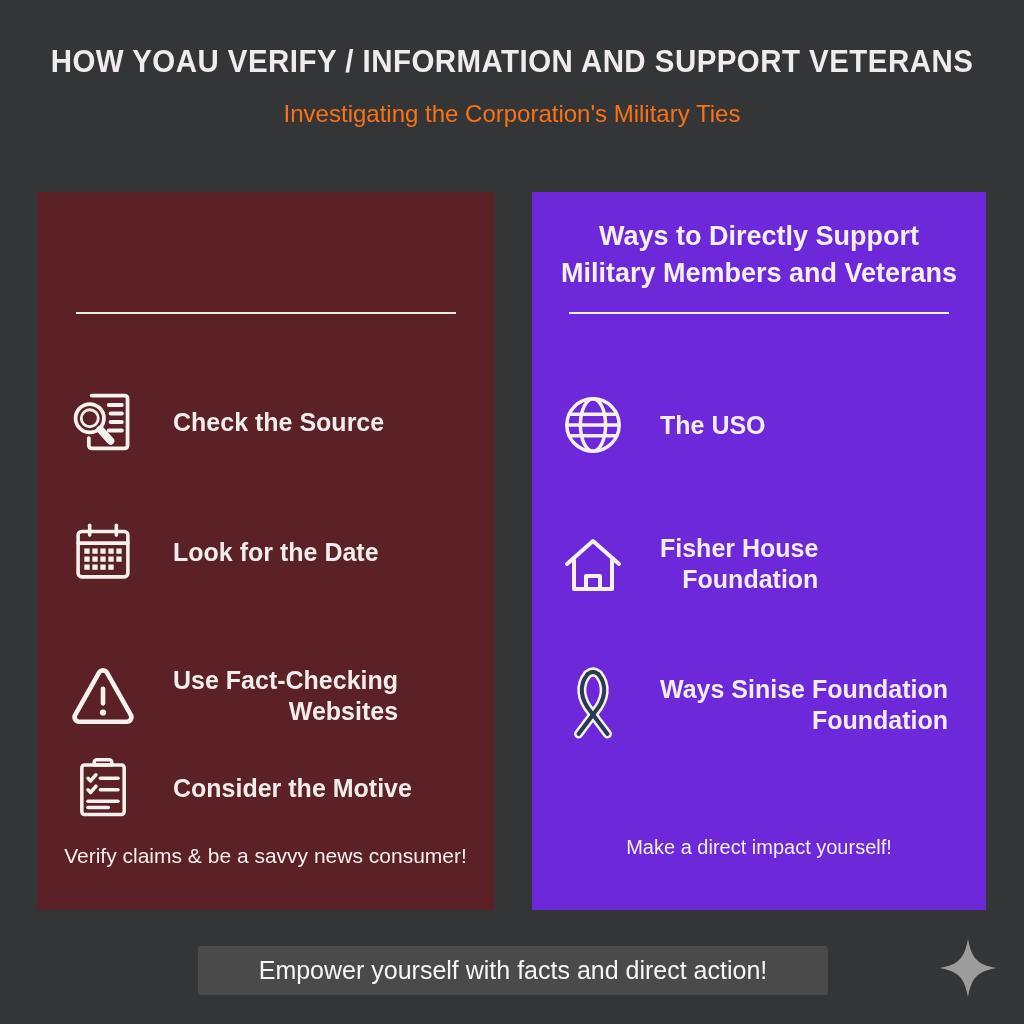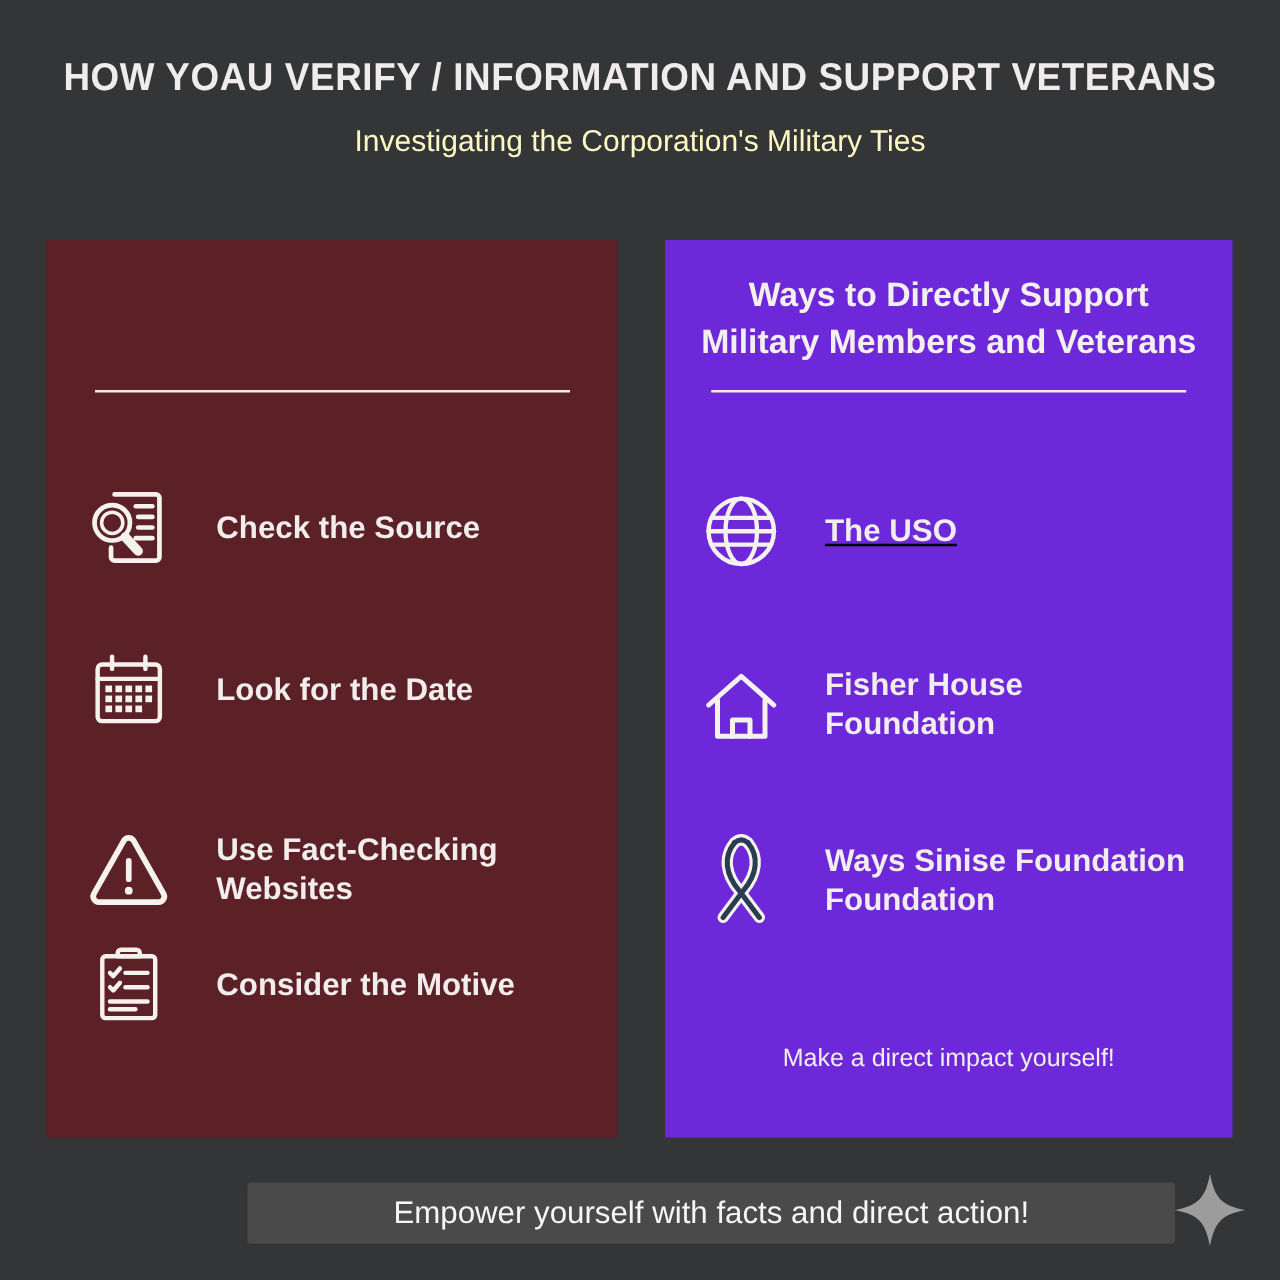--- a/index.html
+++ b/index.html
@@ -16,42 +16,42 @@
     position:absolute; top:44px; left:0; width:1024px;
     text-align:center;
     font-size:31px; font-weight:bold; letter-spacing:.5px;
     color:#efeceb;
     transform:scaleX(.95); transform-origin:center;
     white-space:nowrap;
   }
   .sub-title {
     position:absolute; top:100px; left:0; width:1024px;
     text-align:center;
-    font-size:24px; color:#fef9c3;
+    font-size:24px; color:#f97316;
   }
 
   
   .panel { position:absolute; top:192px; height:718px; }
   .panel-left  { left:37px;  width:457px; background:#5b2126; }
   .panel-right { left:532px; width:454px; background:#6d28d9; }
 
   .panel-title {
     position:absolute; top:26px; left:0; right:0;
     text-align:center;
     font-size:27px; font-weight:bold; line-height:37px;
     color:#f3efed;
     white-space:pre-line;
   }
   .panel-divider {
     position:absolute; top:120px; left:50%;
     transform:translateX(-50%);
     width:380px; height:2px; background:#f1ece7;
   }
 
-  .row { position:absolute; display:flex; align-items:center; }
+  .row { position:absolute; display:flex; align-items:center;text-align:right; }
   .panel-left  .row { left:30px; }
   .panel-right .row { left:28px; }
 
   .icon-box {
     flex:0 0 72px; width:72px;
     display:flex; align-items:center; justify-content:center;
   }
   .panel-right .icon-box { flex-basis:66px; width:66px; }
 
   .item-label {
@@ -59,35 +59,35 @@
     font-size:25px; font-weight:bold; line-height:31px;
     color:#f1edec;
     white-space:pre-line;
   }
 
   
   .l-row-1 { top:190px; height:80px; }
   .l-row-2 { top:320px; height:80px; }
   .l-row-3 { top:444px; height:120px; }
   .l-row-4 { top:556px; height:80px; }
-  .r-row-1 { top:193px; height:80px;text-decoration:underline; }
+  .r-row-1 { top:193px; height:80px; }
   .r-row-2 { top:332px; height:80px; }
   .r-row-3 { top:455px; height:115px; }
 
   .panel-footer {
     position:absolute; left:0; right:0;
     text-align:center; color:#f2eeee;
   }
   .panel-left  .panel-footer { top:652px; font-size:21px; }
   .panel-right .panel-footer { top:644px; font-size:20px; }
 
   
   .bottom-banner {
     position:absolute; left:198px; top:946px;
-    width:742px; height:49px;
+    width:630px; height:49px;
     background:#4a4a4a; border-radius:3px;
     display:flex; align-items:center; justify-content:center;
     font-size:25px; color:#f7f5f5;
   }
   .sparkle {
     position:absolute; left:938px; top:937px;
     width:60px; height:62px;
   }
 
   svg { display:block; }
@@ -173,20 +173,21 @@
           <path d="M17 38 l3 3 l6 -7"></path>
           <line x1="31" y1="38" x2="51" y2="38"></line>
           <line x1="17" y1="51" x2="51" y2="51"></line>
           <line x1="17" y1="58" x2="40" y2="58"></line>
         </g>
       </svg>
     </span>
     <span class="item-label">Consider the Motive</span>
   </div>
 
+  <div class="panel-footer">Verify claims &amp; be a savvy news consumer!</div>
 </div>
 
 <div class="panel panel-right">
   <div class="panel-title">Ways to Directly Support
 Military Members and Veterans</div>
   <div class="panel-divider"></div>
 
   <div class="row r-row-1">
     <span class="icon-box">
       <svg width="62" height="62" viewBox="0 0 64 64">

